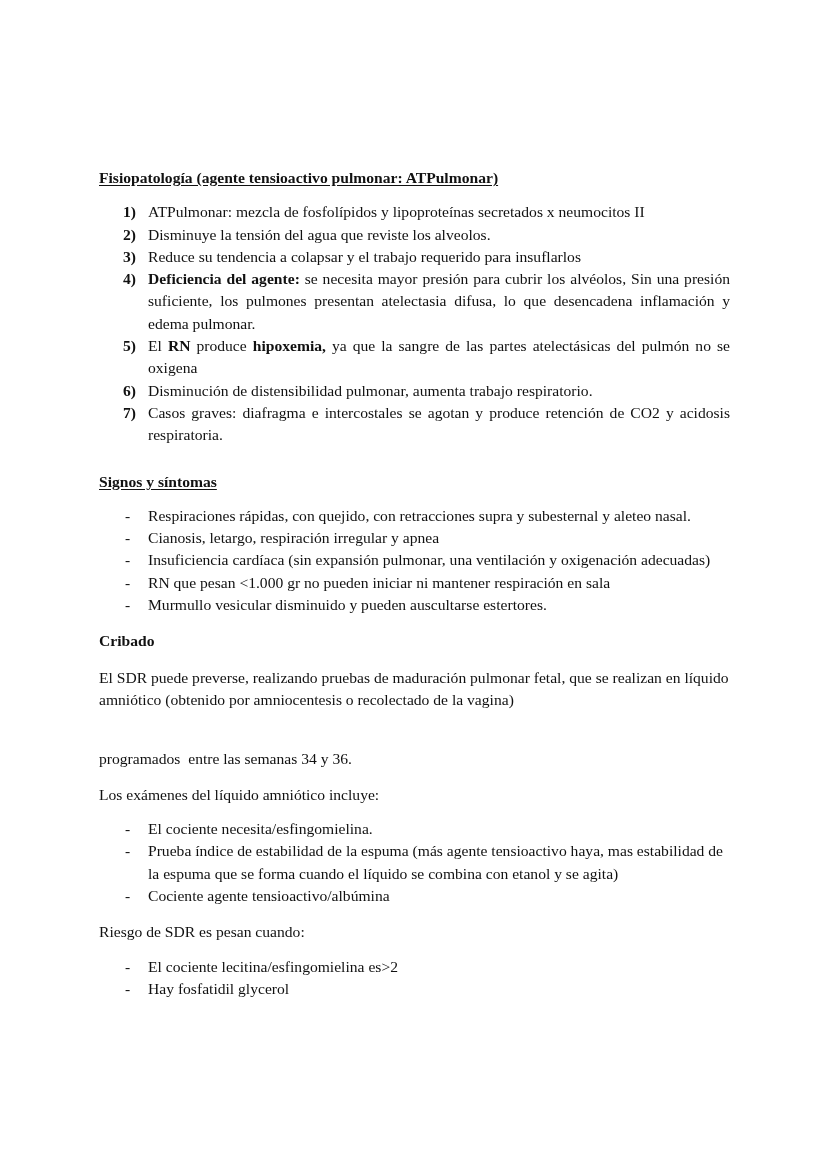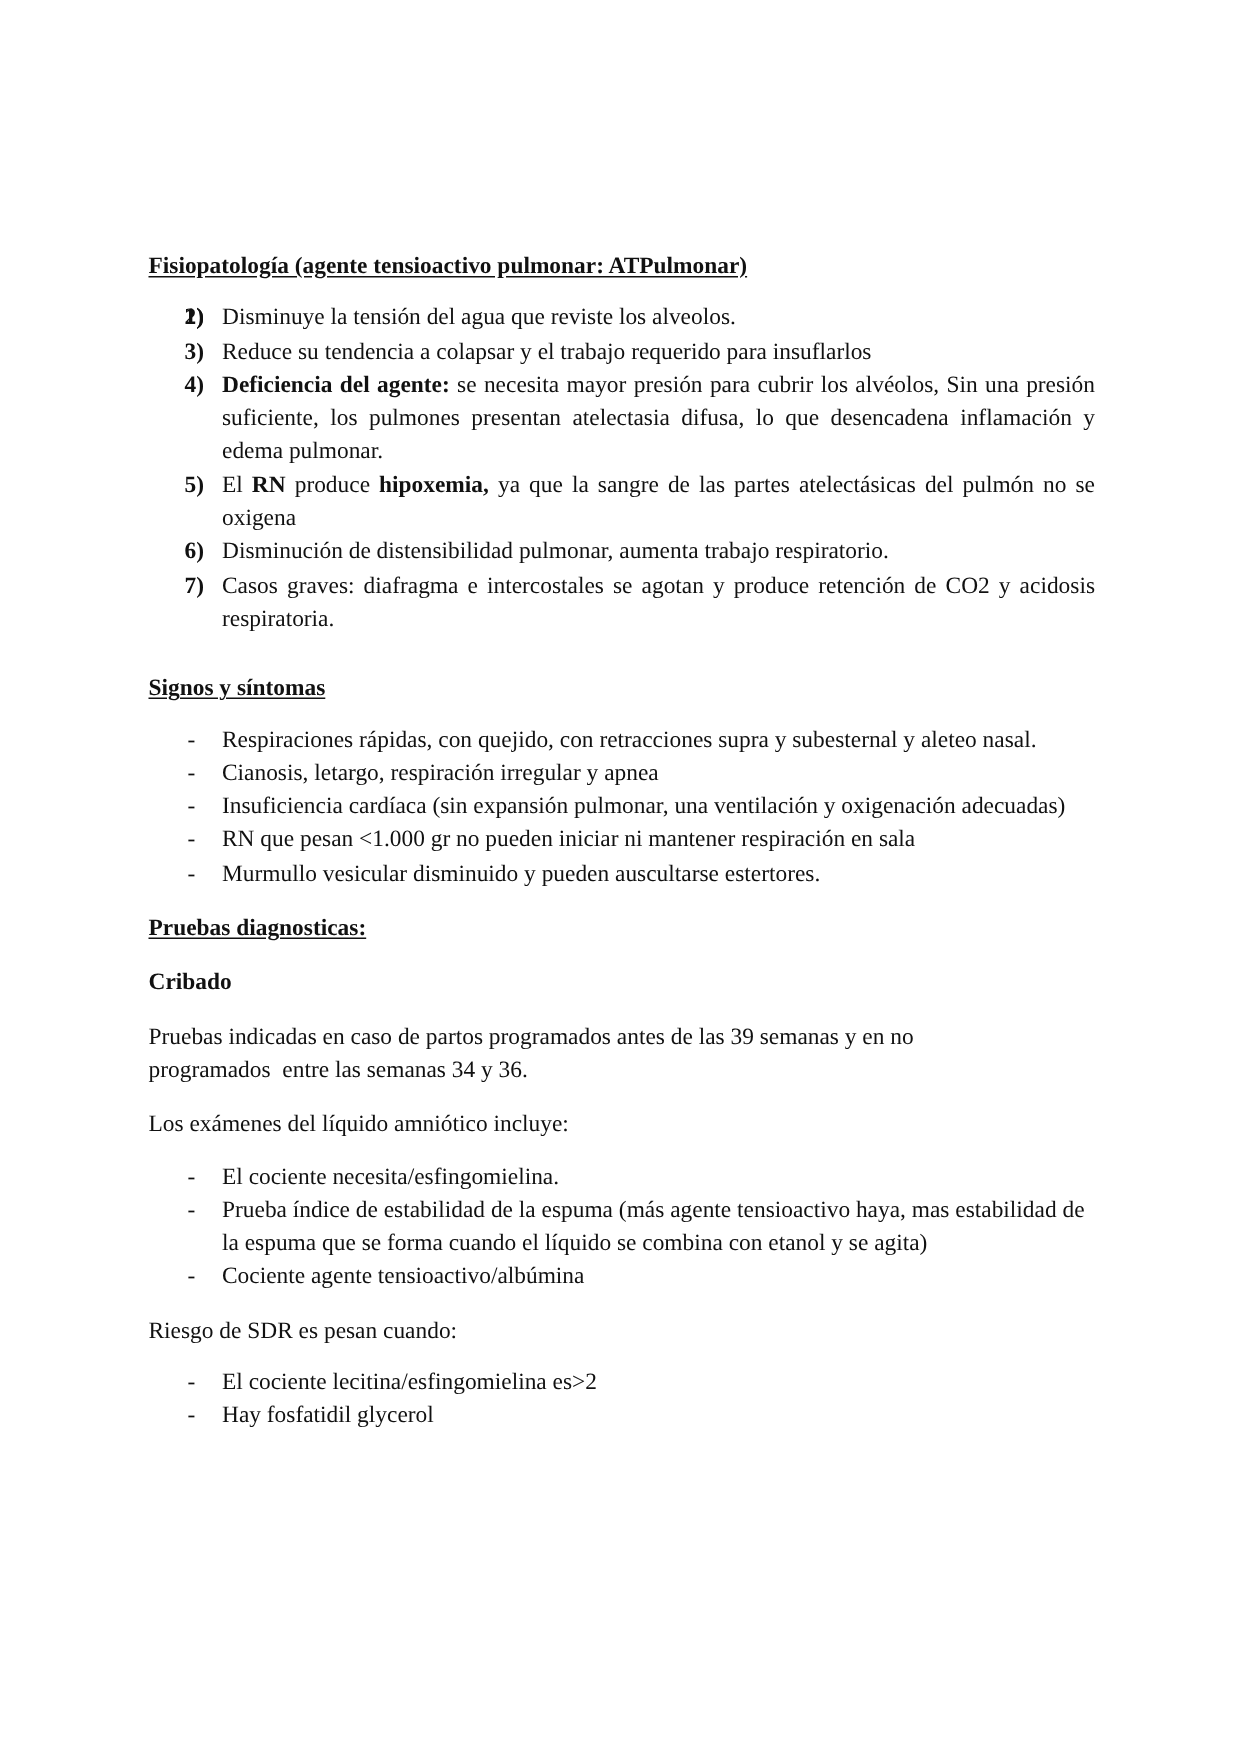--- a/index.html
+++ b/index.html
@@ -26,41 +26,41 @@
   b { font-weight: bold; }
 </style>
 </head>
 <body>
 
 <div class="page">
   <div class="content">
 
     <p class="heading">Fisiopatología (agente tensioactivo pulmonar: ATPulmonar)</p>
     <ol class="num">
-      <li><span class="n">1)</span></li>
+      <li><span class="n">1)</span><span>ATPulmonar: mezcla de fosfolípidos y lipoproteínas secretados x neumocitos II</span></li>
       <li><span class="n">2)</span><span>Disminuye la tensión del agua que reviste los alveolos.</span></li>
       <li><span class="n">3)</span><span>Reduce su tendencia a colapsar y el trabajo requerido para insuflarlos</span></li>
       <li><span class="n">4)</span><b>Deficiencia del agente:</b><span> se necesita mayor presión para cubrir los alvéolos, Sin una presión suficiente, los pulmones presentan atelectasia difusa, lo que desencadena inflamación y edema pulmonar.</span></li>
       <li><span class="n">5)</span><span>El </span><b>RN</b><span> produce </span><b>hipoxemia,</b><span> ya que la sangre de las partes atelectásicas del pulmón no se oxigena</span></li>
       <li><span class="n">6)</span><span>Disminución de distensibilidad pulmonar, aumenta trabajo respiratorio.</span></li>
       <li><span class="n">7)</span><span>Casos graves: diafragma e intercostales se agotan y produce retención de CO2 y acidosis respiratoria.</span></li>
     </ol>
 
     <p class="heading" style="margin-top:24px;">Signos y síntomas</p>
     <ul class="dash">
       <li><span class="d">-</span><span>Respiraciones rápidas, con quejido,  con retracciones supra y subesternal y aleteo nasal.</span></li>
       <li><span class="d">-</span><span>Cianosis, letargo, respiración irregular y apnea</span></li>
       <li><span class="d">-</span><span>Insuficiencia cardíaca (sin expansión pulmonar, una ventilación y oxigenación adecuadas)</span></li>
       <li><span class="d">-</span><span>RN que pesan &lt;1.000 gr no pueden iniciar ni mantener respiración en sala</span></li>
       <li><span class="d">-</span><span>Murmullo vesicular disminuido y pueden auscultarse estertores.</span></li>
     </ul>
 
-    <p class="heading" style="margin-top:14px;">Pruebas diagnosticas:</p>
     <p class="subheading" style="margin-top:14px;">Cribado</p>
-    <p class="para" style="margin-top:14px;"><span>Pruebas indicadas en caso de partos programados antes de las 39 semanas y en no</span><br><span style="white-space:pre;">programados  entre las semanas 34 y 36.</span></p>
+    <p class="para" style="margin-top:14px;">El SDR puede preverse, realizando pruebas de maduración pulmonar fetal, que se realizan en líquido amniótico (obtenido por amniocentesis o recolectado de la vagina)</p>
+    <p class="para" style="margin-top:14px;"><br><span style="white-space:pre;">programados  entre las semanas 34 y 36.</span></p>
     <p class="para" style="margin-top:14px;">Los exámenes del líquido amniótico incluye:</p>
     <ul class="dash left">
       <li><span class="d">-</span><span>El cociente necesita/esfingomielina.</span></li>
       <li><span class="d">-</span><span>Prueba índice de estabilidad de la espuma (más agente tensioactivo haya, mas estabilidad de la espuma que se forma cuando el líquido se combina con etanol y se agita)</span></li>
       <li><span class="d">-</span><span>Cociente agente tensioactivo/albúmina</span></li>
     </ul>
     <p class="para" style="margin-top:14px;">Riesgo de SDR es pesan cuando:</p>
     <ul class="dash left">
       <li><span class="d">-</span><span>El cociente lecitina/esfingomielina es&gt;2</span></li>
       <li><span class="d">-</span><span>Hay fosfatidil glycerol</span></li>

